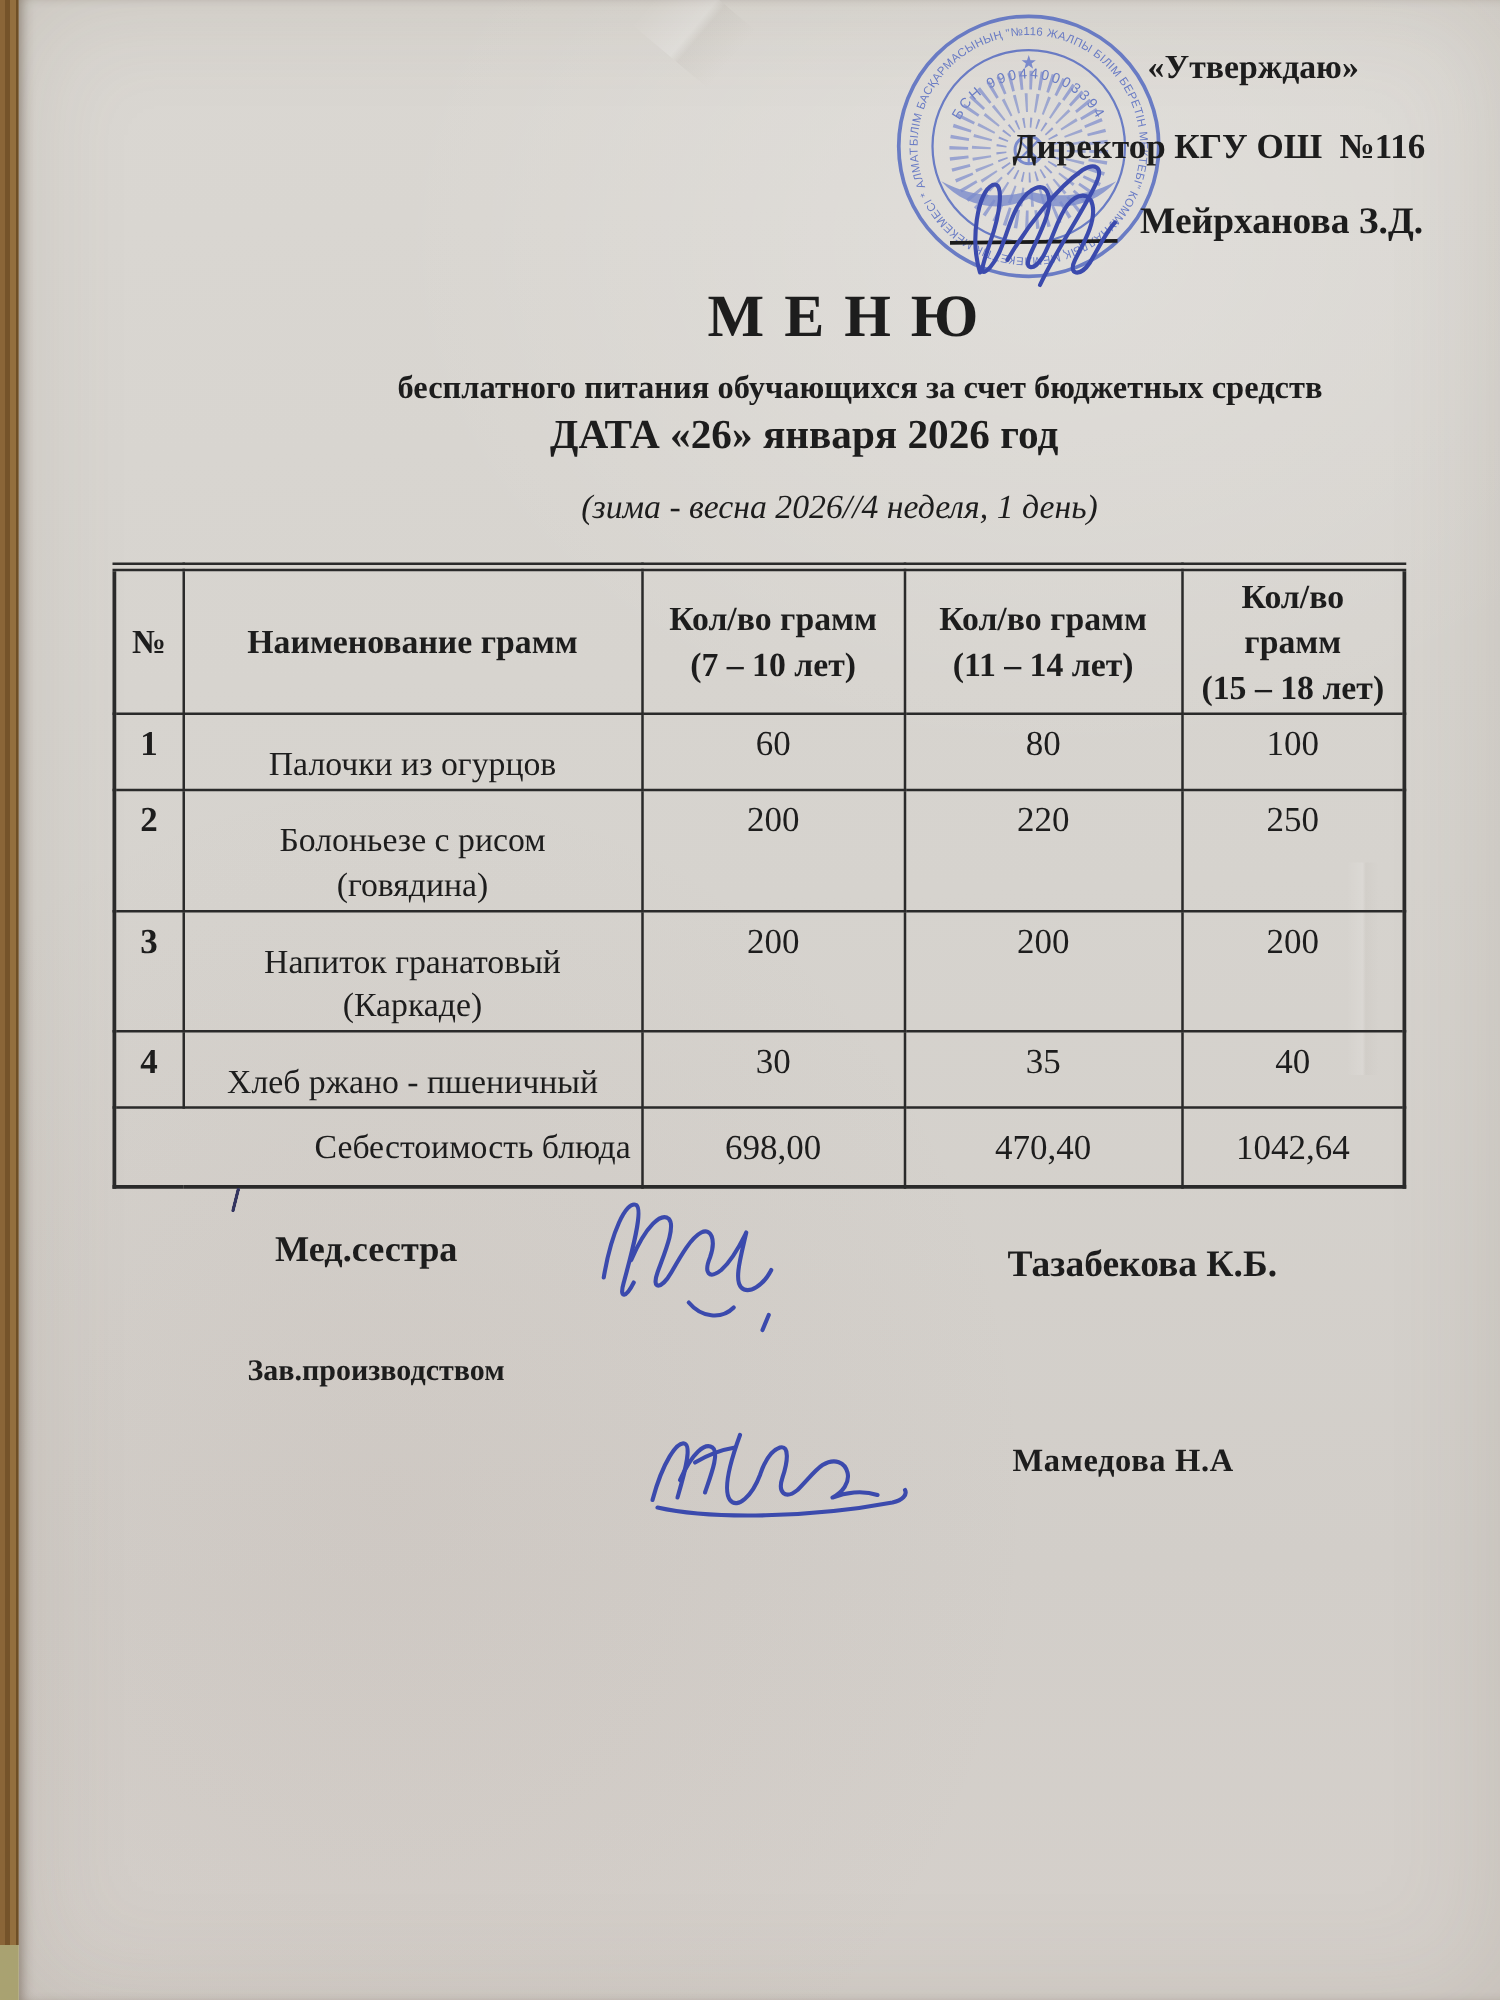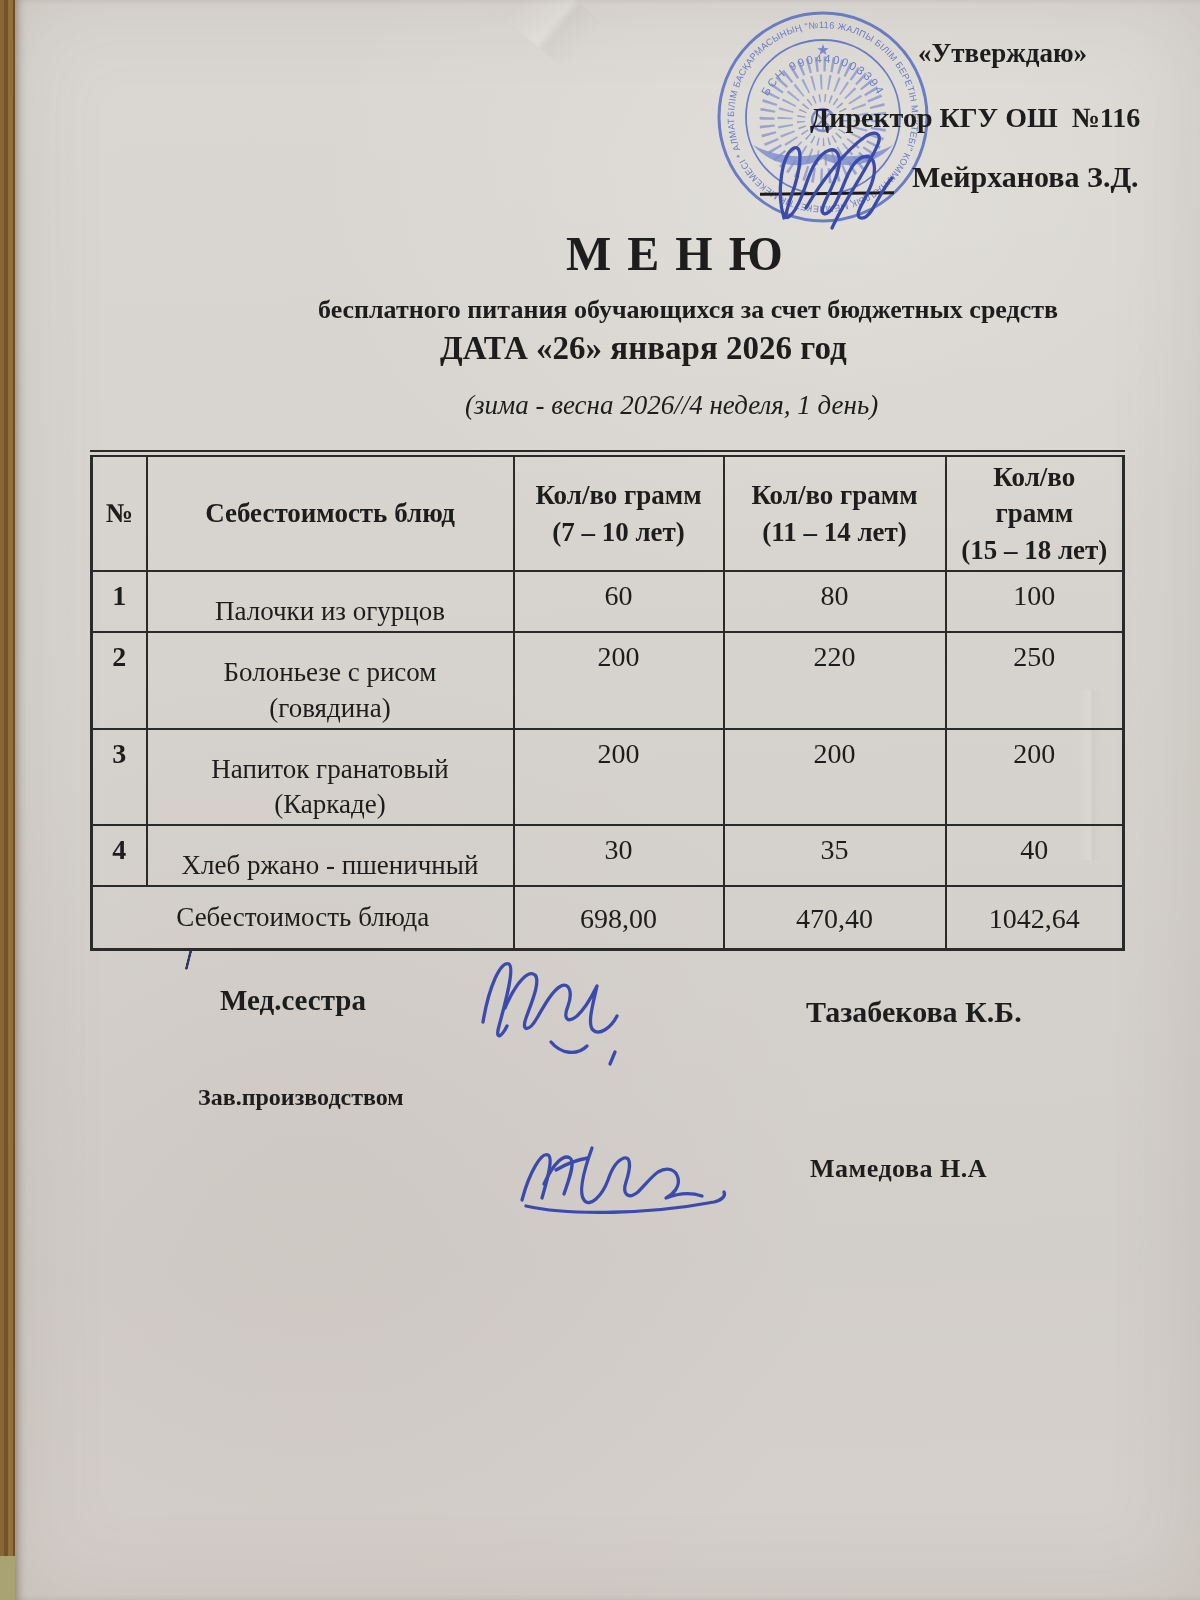--- a/index.html
+++ b/index.html
@@ -32,21 +32,21 @@
 
   table.menu-table{position:absolute;left:75px;top:450px;width:1032px;border-collapse:collapse;table-layout:fixed;
     border:3px solid #2a2a2a;border-top:7px double #2a2a2a;}
   .menu-table th,.menu-table td{border:2px solid #2a2a2a;padding:2px 8px;}
   .menu-table th{font-size:27px;font-weight:bold;text-align:center;vertical-align:middle;line-height:1.35;}
   .menu-table td{font-size:27px;vertical-align:top;line-height:1.3;}
   td.cnum{text-align:center;font-weight:bold;font-size:28px;padding-top:6px;}
   td.cname{text-align:center;padding-top:22px;}
   td.cval{text-align:center;font-size:28px;padding-top:6px;}
   tr.cost-row td{vertical-align:middle;}
-  td.cost-label{font-size:27px;text-align:center;padding-left:8px;}
+  td.cost-label{font-size:27px;text-align:right;padding-left:8px;}
 
   .role1{left:205px;top:984px;font-size:29px;font-weight:bold;}
   .name1{left:791px;top:995px;font-size:30px;font-weight:bold;}
   .role2{left:183px;top:1084px;font-size:24px;font-weight:bold;}
   .name2{left:795px;top:1154px;font-size:26px;font-weight:bold;letter-spacing:.5px;}
   .pen-tick{left:172px;top:950px;width:0;height:20px;border-left:3px solid #33345f;transform:rotate(14deg);border-radius:2px;}
 
   .sigsvg{position:absolute;z-index:5;}
   .sigsvg path{fill:none;stroke:#3b4aad;stroke-width:3.3;stroke-linecap:round;stroke-linejoin:round;}
   .stamp{position:absolute;left:695px;top:4px;z-index:1;opacity:.88;}
@@ -111,21 +111,21 @@
           <col style="width:210px">
           <col style="width:222px">
           <col style="width:178px">
       </colgroup>
       <tbody>
           <tr style="height:78px">
         <th>
               <div>№</div>
             </th>
         <th>
-              <div>Себестоимость блюд</div>
+              <div>Наименование грамм</div>
             </th>
         <th>
               <div>Кол/во грамм</div>
               <div>(7 – 10 лет)</div>
             </th>
         <th>
               <div>Кол/во грамм</div>
               <div>(11 – 14 лет)</div>
             </th>
         <th>

